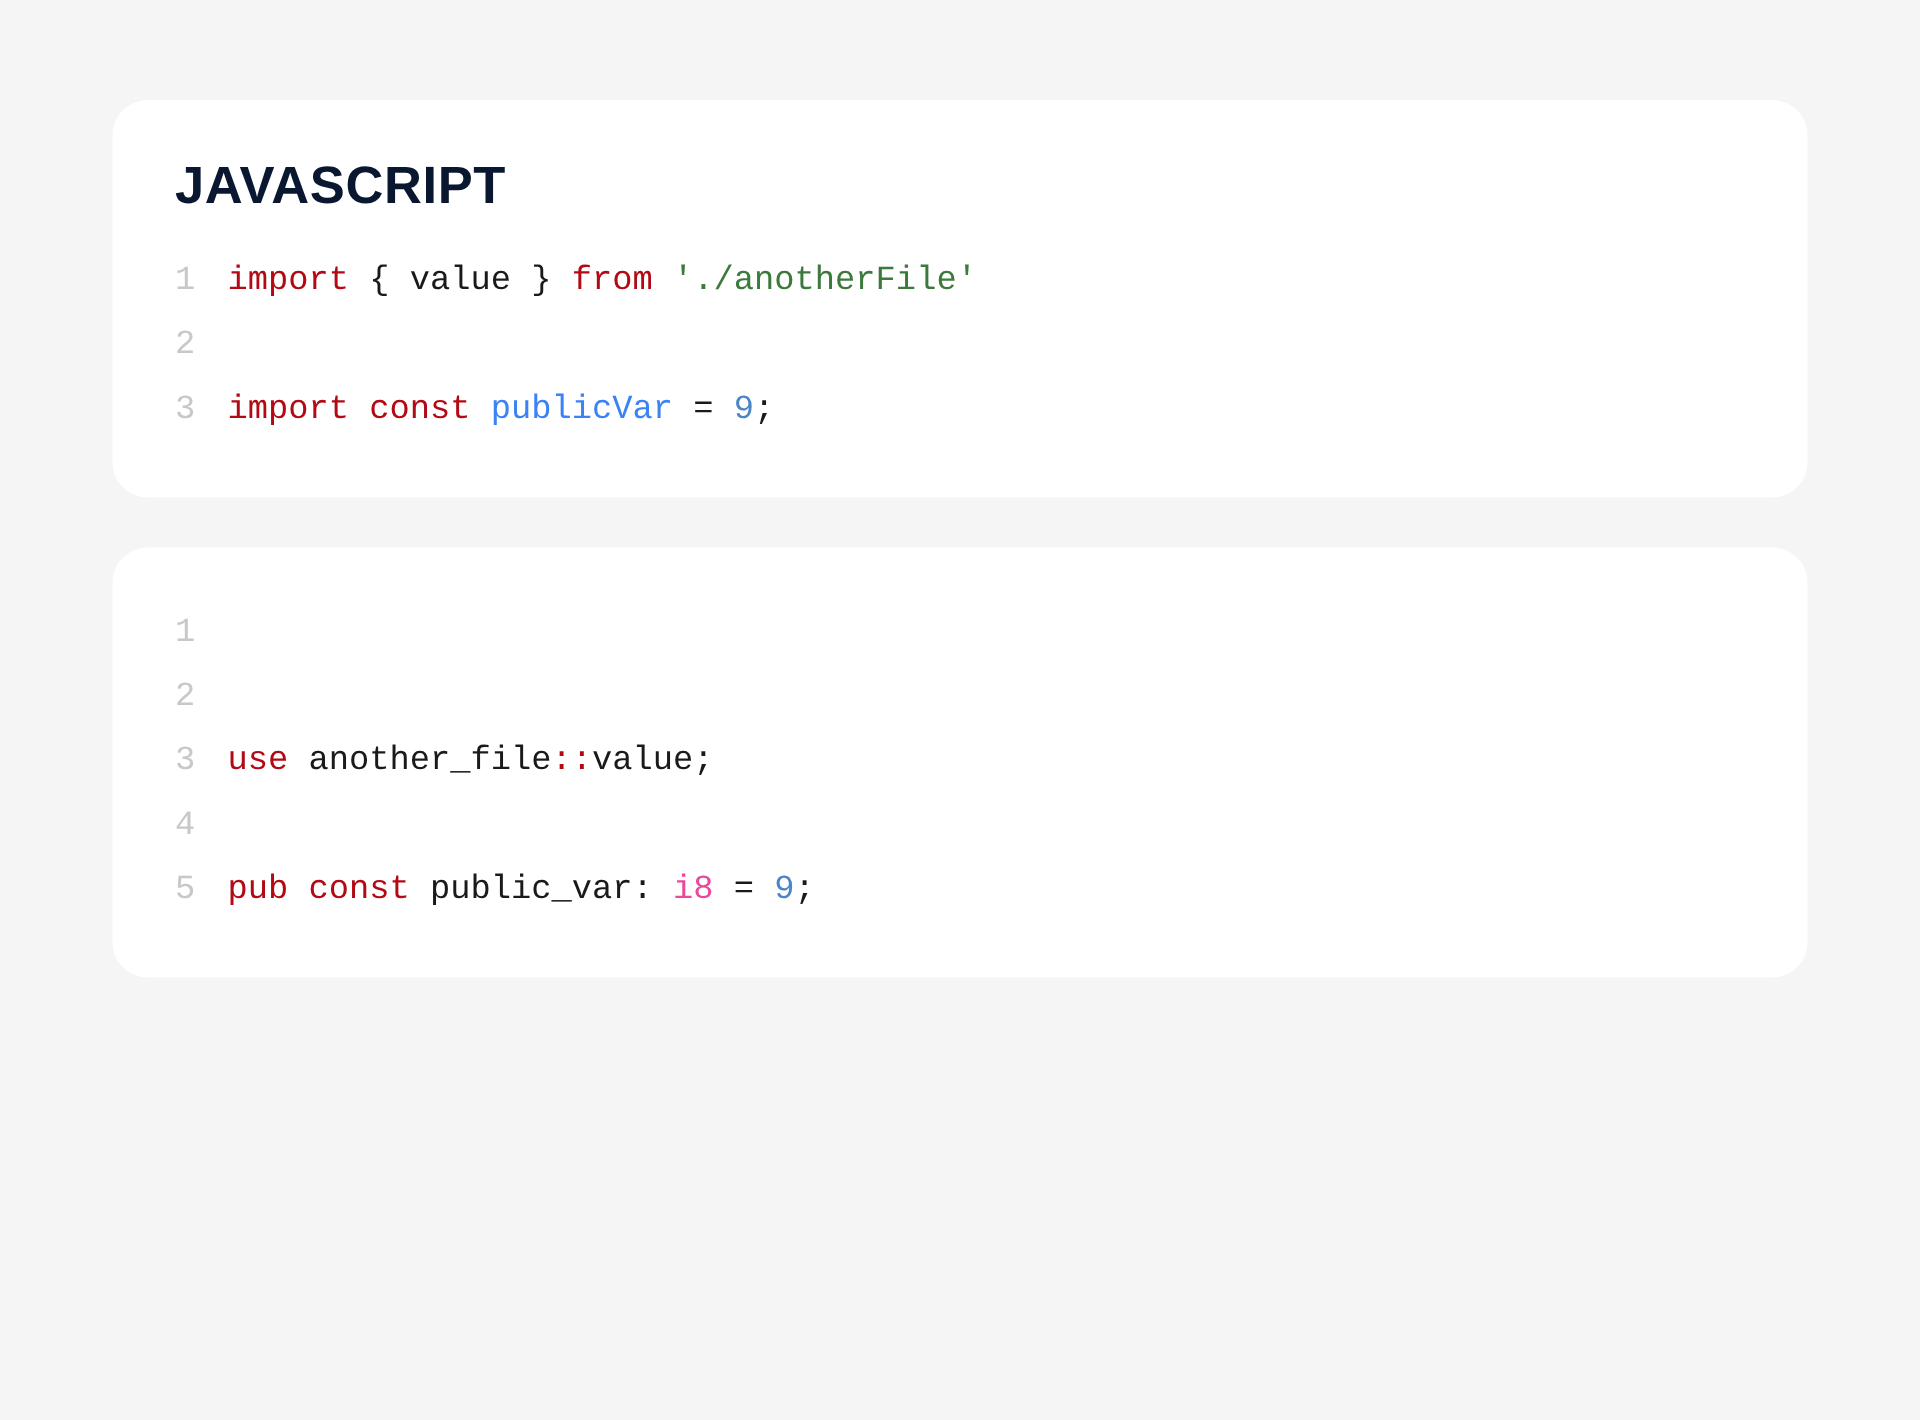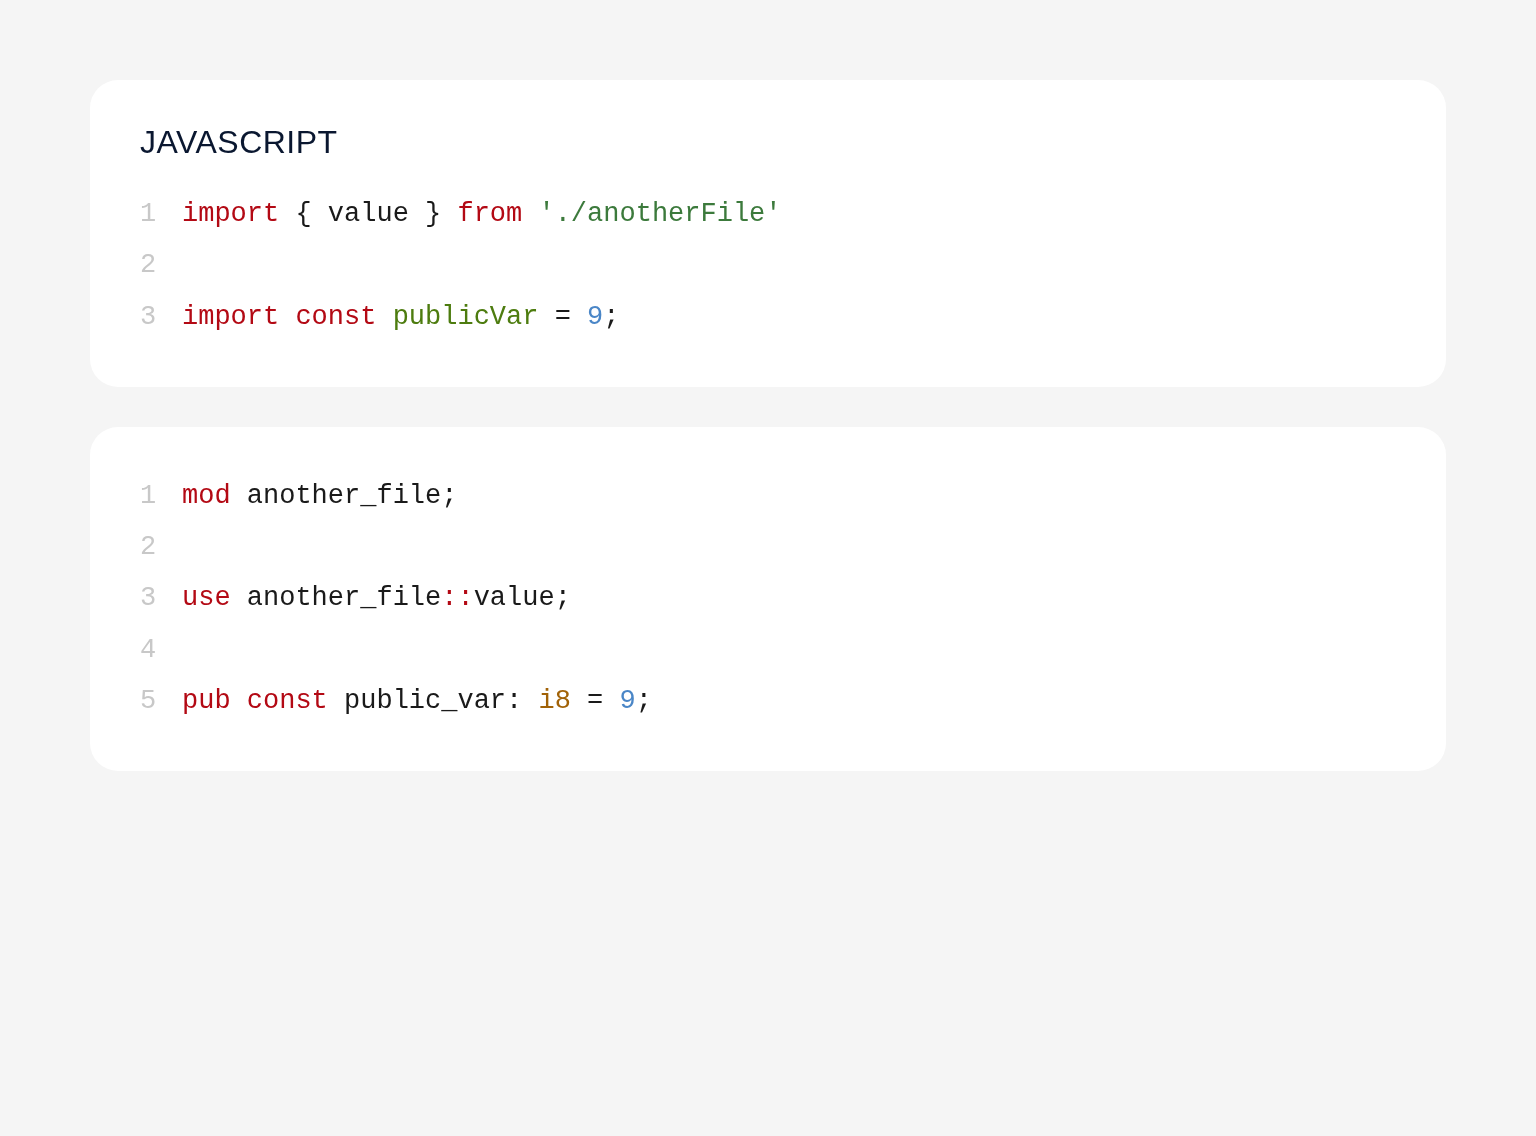--- a/index.html
+++ b/index.html
@@ -9,22 +9,22 @@
     padding: 80px 90px;
     width: 1536px;
   }
   .card {
     background: #ffffff;
     border-radius: 28px;
     padding: 44px 50px 44px 50px;
     margin-bottom: 40px;
   }
   .card-title {
-    font-size: 32px;
-    font-weight: 400;
+    font-size: 42px;
+    font-weight: 700;
     letter-spacing: 0.5px;
     color: #0a1730;
     margin-bottom: 28px;
     font-family: -apple-system, BlinkMacSystemFont, "Segoe UI", Helvetica, Arial, sans-serif;
   }
   .code-block {
     font-family: "SF Mono", "Monaco", "Menlo", "Consolas", "Liberation Mono", monospace;
     font-size: 27px;
     line-height: 1.9;
   }
@@ -40,22 +40,22 @@
     user-select: none;
     font-weight: 400;
   }
   .code-content {
     white-space: pre;
     text-align: right;
   }
   .tk-keyword { color: #b30914; }
   .tk-default { color: #1a1a1a; }
   .tk-string  { color: #3c7a3c; }
-  .tk-ident   { color: #4d7c0f; }
-  .tk-type    { color: #a16207; }
+  .tk-ident   { color: #3b82f6; }
+  .tk-type    { color: #ec4899; }
   .tk-number  { color: #4a86c7; }
   .tk-punct   { color: #1a1a1a; }
   .tk-op      { color: #b30914; }
 </style>
 </head>
 <body>
 
 <div id="root">
     <div class="card">
       <div class="card-title">JAVASCRIPT</div>
@@ -71,21 +71,20 @@
         <div class="code-line">
           <span class="line-num">3</span>
           <span class="code-content"><span class="tk-keyword">import</span><span class="tk-default"> </span><span class="tk-keyword">const</span><span class="tk-default"> </span><span class="tk-ident">publicVar</span><span class="tk-default"> = </span><span class="tk-number">9</span><span class="tk-punct">;</span></span>
         </div>
       </div>
     </div>
     <div class="card">
       <div class="code-block">
         <div class="code-line">
           <span class="line-num">1</span>
-          <span class="code-content"><span class="tk-keyword">mod</span><span class="tk-default"> another_file</span><span class="tk-punct">;</span></span>
         </div>
         <div class="code-line">
           <span class="line-num">2</span>
           <span class="code-content">&nbsp;</span>
         </div>
         <div class="code-line">
           <span class="line-num">3</span>
           <span class="code-content"><span class="tk-keyword">use</span><span class="tk-default"> another_file</span><span class="tk-op">::</span><span class="tk-default">value</span><span class="tk-punct">;</span></span>
         </div>
         <div class="code-line">

